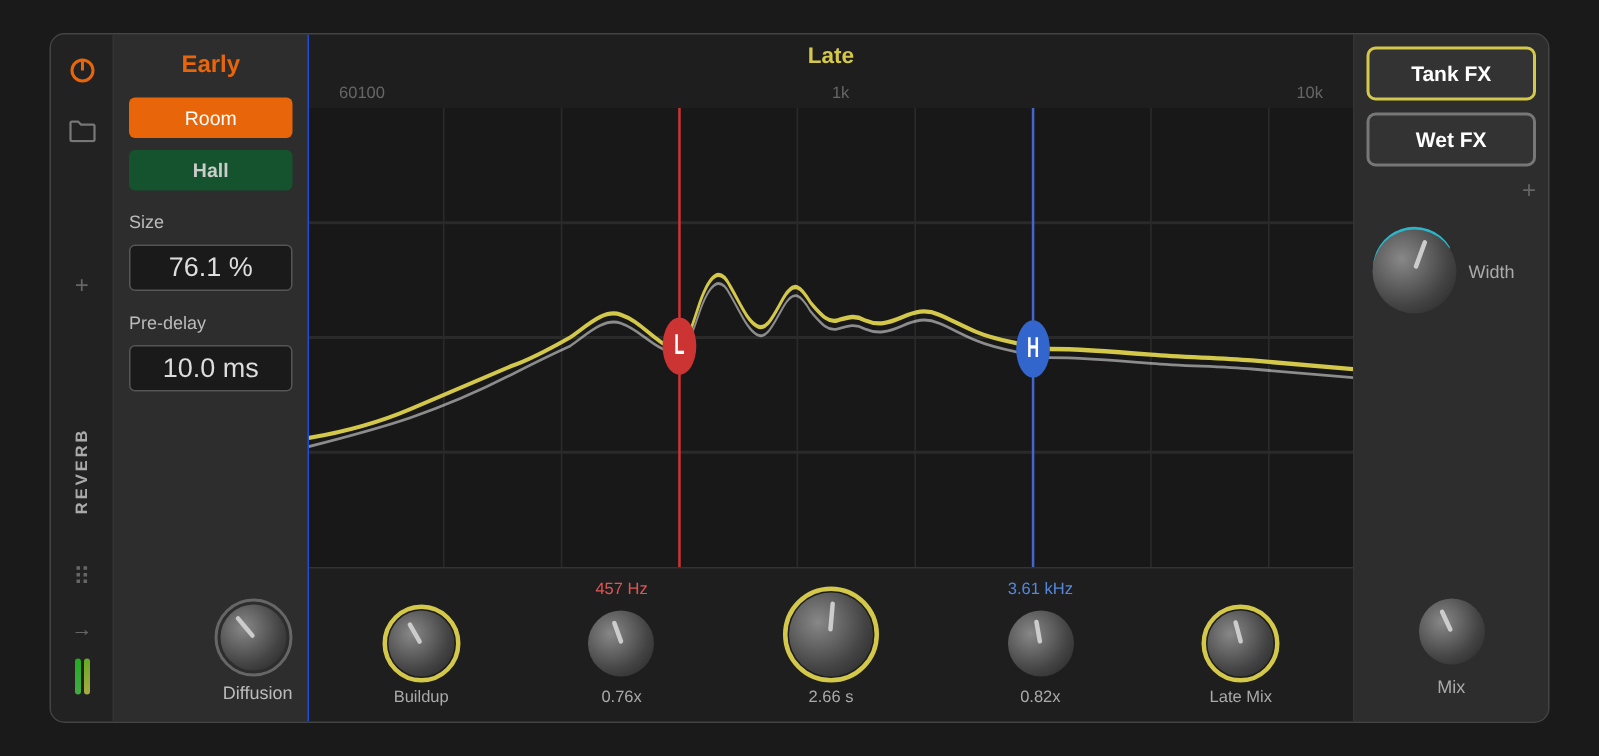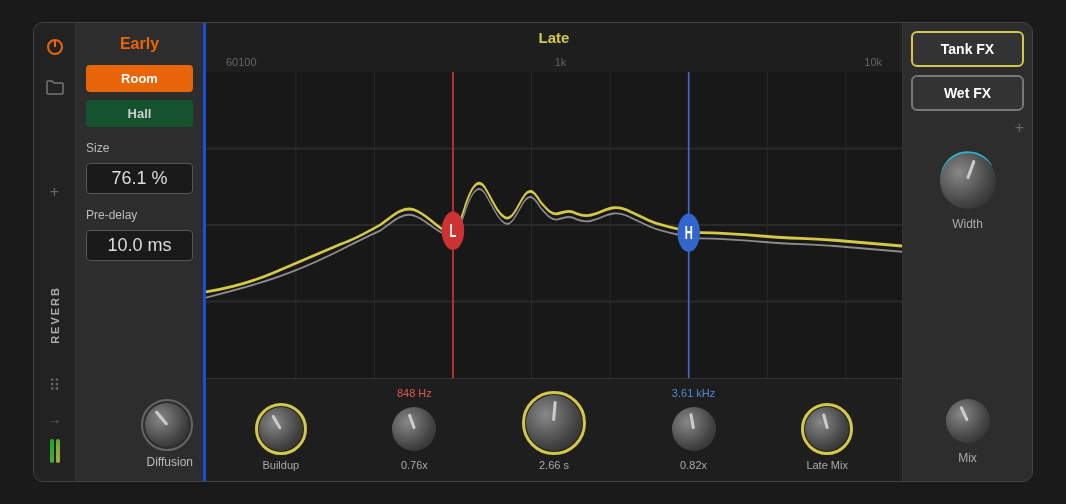--- a/index.html
+++ b/index.html
@@ -81,40 +81,40 @@
       color: #666;
       font-size: 16px;
       cursor: pointer;
     }
 
     
     .early-panel {
       width: 130px;
       background: #2d2d2d;
       padding: 12px 10px;
-      border-right: 3px solid #1d4ed8;
+      border-right: 1px solid #1d4ed8;
       display: flex;
       flex-direction: column;
       gap: 8px;
     }
     .early-title {
       color: #e8650a;
       font-size: 16px;
       font-weight: bold;
       text-align: center;
       margin-bottom: 4px;
     }
     .room-btn {
       background: #e8650a;
       color: white;
       border: none;
       border-radius: 4px;
       padding: 6px 0;
       font-size: 13px;
-      font-weight: bold;
+      font-weight: normal;
       cursor: pointer;
       width: 100%;
       text-align: center;
     }
     .hall-btn {
       background: #14532d;
       color: #ccc;
       border: none;
       border-radius: 4px;
       padding: 6px 0;
@@ -271,21 +271,21 @@
     .fx-btn.wet { border-color: #777; }
     .plus-right {
       color: #666;
       font-size: 16px;
       cursor: pointer;
       align-self: flex-end;
       margin-right: 0;
     }
     .width-area {
       display: flex;
-      flex-direction: column;
+      flex-direction: row;
       align-items: center;
       gap: 4px;
       margin-top: 4px;
     }
     .width-label {
       color: #aaa;
       font-size: 12px;
     }
     .mix-area {
       display: flex;
@@ -483,21 +483,21 @@
         <div class="knob knob-sm" style="position:relative;">
           <div class="knob-ring-yellow" style="width:52px;height:52px;"></div>
           <div class="knob-inner" style="width:44px;height:44px;">
             <div class="knob-indicator" style="position:absolute; width:3px; height:16px; background:#ccc; border-radius:2px; top:6px; left:calc(50% - 1.5px); transform-origin: bottom center; transform: rotate(-30deg);"></div>
           </div>
         </div>
         <div class="knob-label">Buildup</div>
       </div>
 
       <div class="knob-group">
-        <div class="knob-freq-label red">848 Hz</div>
+        <div class="knob-freq-label red">457 Hz</div>
         <div class="knob knob-sm" style="position:relative;">
           <svg width="52" height="52" viewBox="0 0 52 52" style="position:absolute;">
             <path d="M 26 26 m -20 0 a 20 20 0 0 1 37 -10" fill="none" stroke="#e05555" stroke-width="3" stroke-linecap="round"></path>
           </svg>
           <div class="knob-inner" style="width:44px;height:44px;">
             <div class="knob-indicator" style="position:absolute; width:3px; height:16px; background:#ccc; border-radius:2px; top:6px; left:calc(50% - 1.5px); transform-origin: bottom center; transform: rotate(-20deg);"></div>
           </div>
         </div>
         <div class="knob-label">0.76x</div>
       </div>

